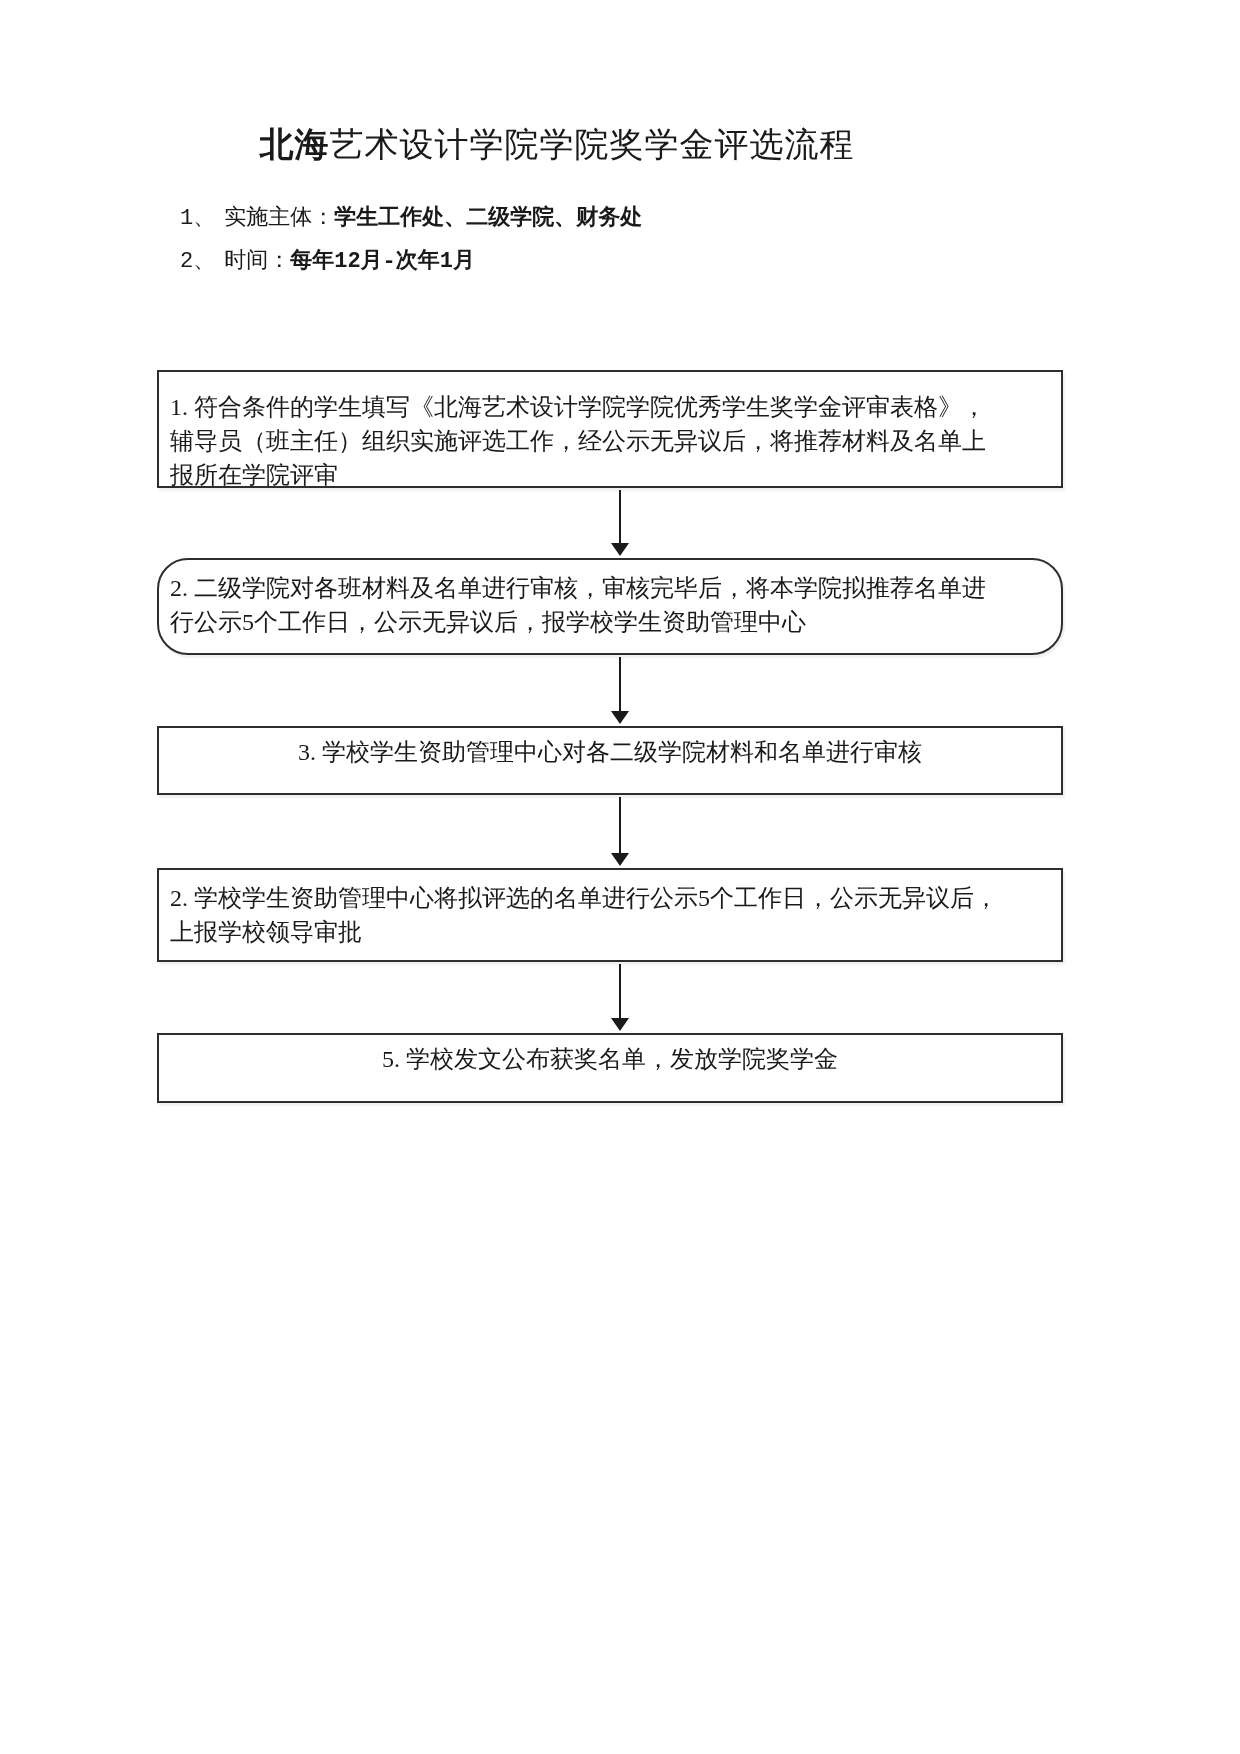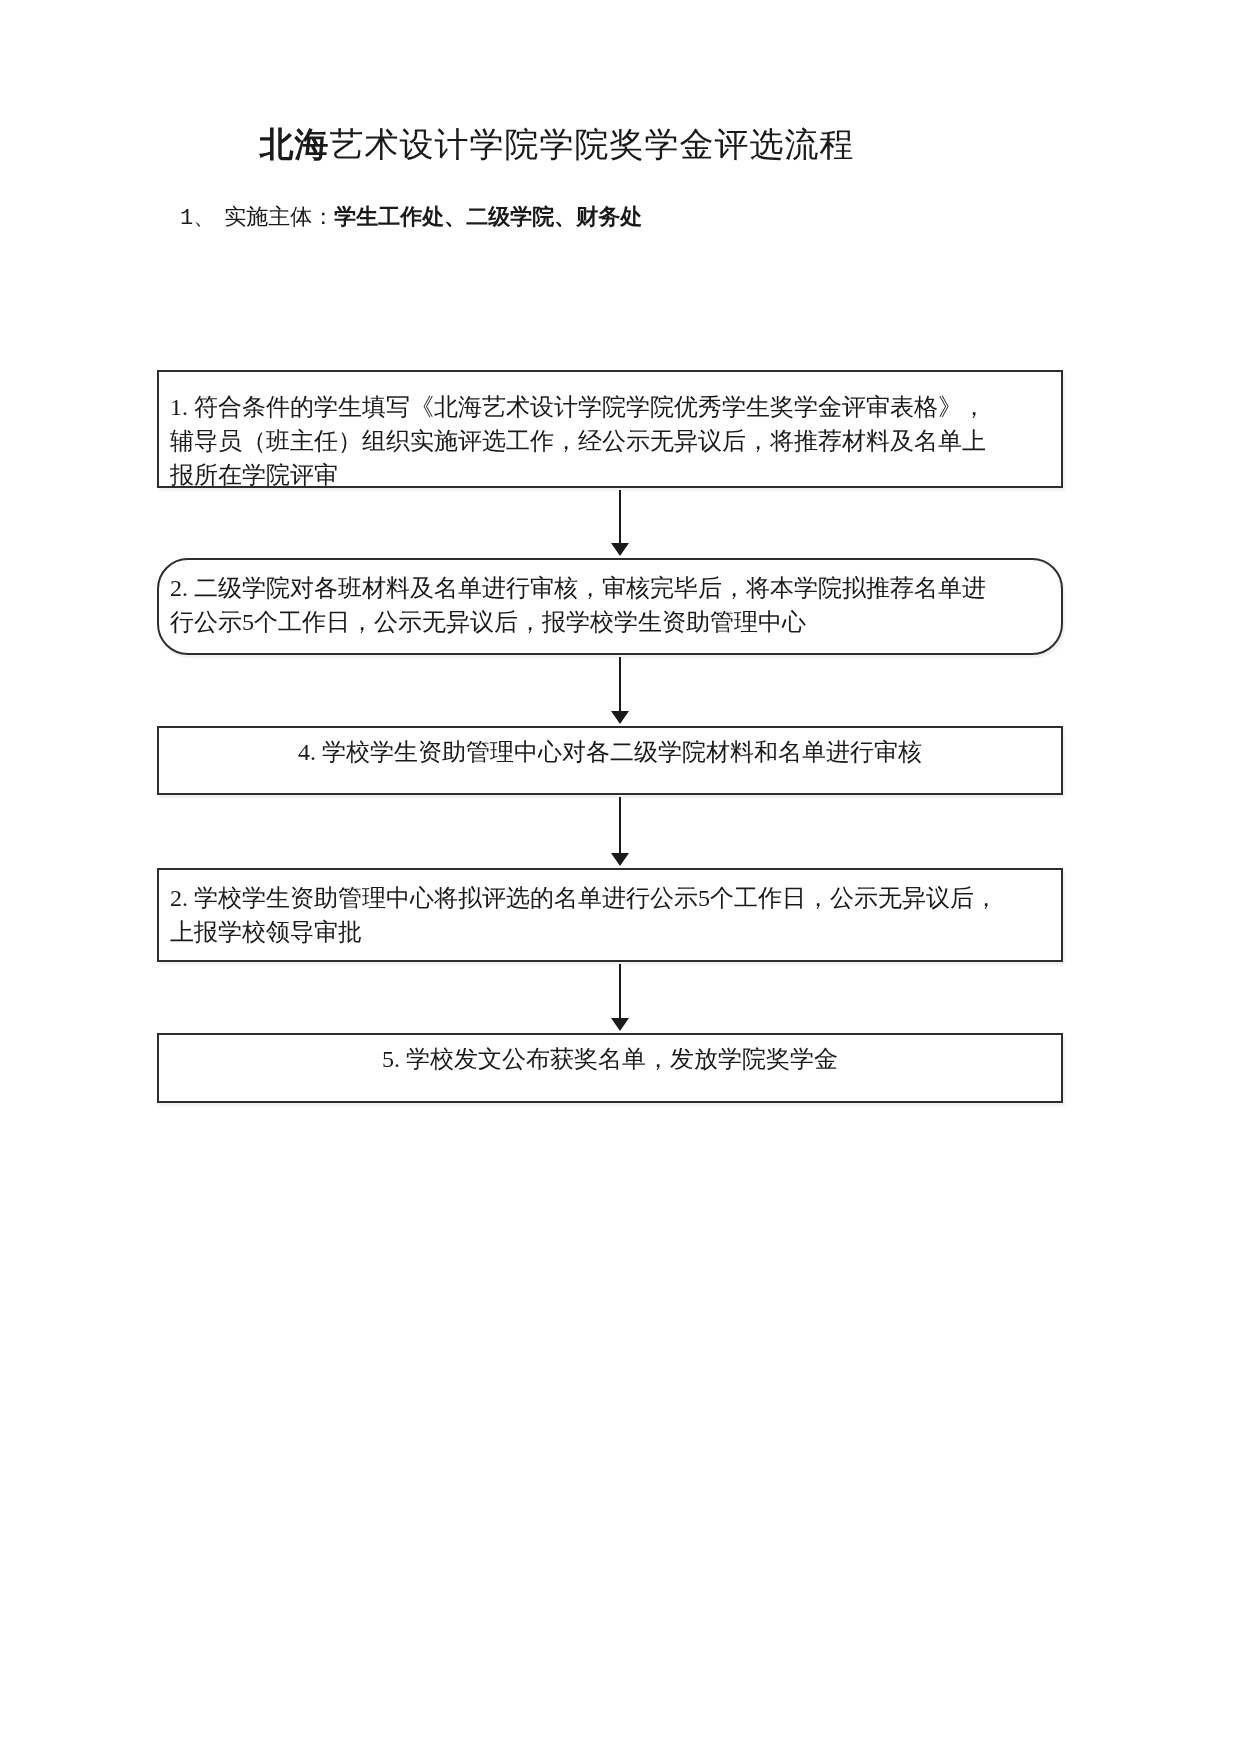--- a/index.html
+++ b/index.html
@@ -96,20 +96,23 @@
 <body>
 
 <div class="page">
 
   <h1 class="doc-title"><span class="em">北海</span><span>艺术设计学院学院奖学金评选流程</span></h1>
 
   <div class="intro">
     <div class="intro-item">
       <span class="prefix">1、</span><span class="label">实施主体：</span><span class="value">学生工作处、二级学院、财务处</span>
     </div>
+    <div class="intro-item">
+      <span class="prefix">2、</span><span class="label">时间：</span><span class="value">每年12月-次年1月</span>
+    </div>
   </div>
 
   <div>
 
     <div class="flow-box fb1">1. 符合条件的学生填写《北海艺术设计学院学院优秀学生奖学金评审表格》，
 辅导员（班主任）组织实施评选工作，经公示无异议后，将推荐材料及名单上
 报所在学院评审</div>
 
     <div class="flow-arrow fa1">
       <span class="arrow-line"></span>
@@ -117,21 +120,21 @@
     </div>
 
     <div class="flow-box fb2">2. 二级学院对各班材料及名单进行审核，审核完毕后，将本学院拟推荐名单进
 行公示5个工作日，公示无异议后，报学校学生资助管理中心</div>
 
     <div class="flow-arrow fa2">
       <span class="arrow-line"></span>
       <span class="arrow-head"></span>
     </div>
 
-    <div class="flow-box fb3 center">4. 学校学生资助管理中心对各二级学院材料和名单进行审核</div>
+    <div class="flow-box fb3 center">3. 学校学生资助管理中心对各二级学院材料和名单进行审核</div>
 
     <div class="flow-arrow fa3">
       <span class="arrow-line"></span>
       <span class="arrow-head"></span>
     </div>
 
     <div class="flow-box fb4">2. 学校学生资助管理中心将拟评选的名单进行公示5个工作日，公示无异议后，
 上报学校领导审批</div>
 
     <div class="flow-arrow fa4">

